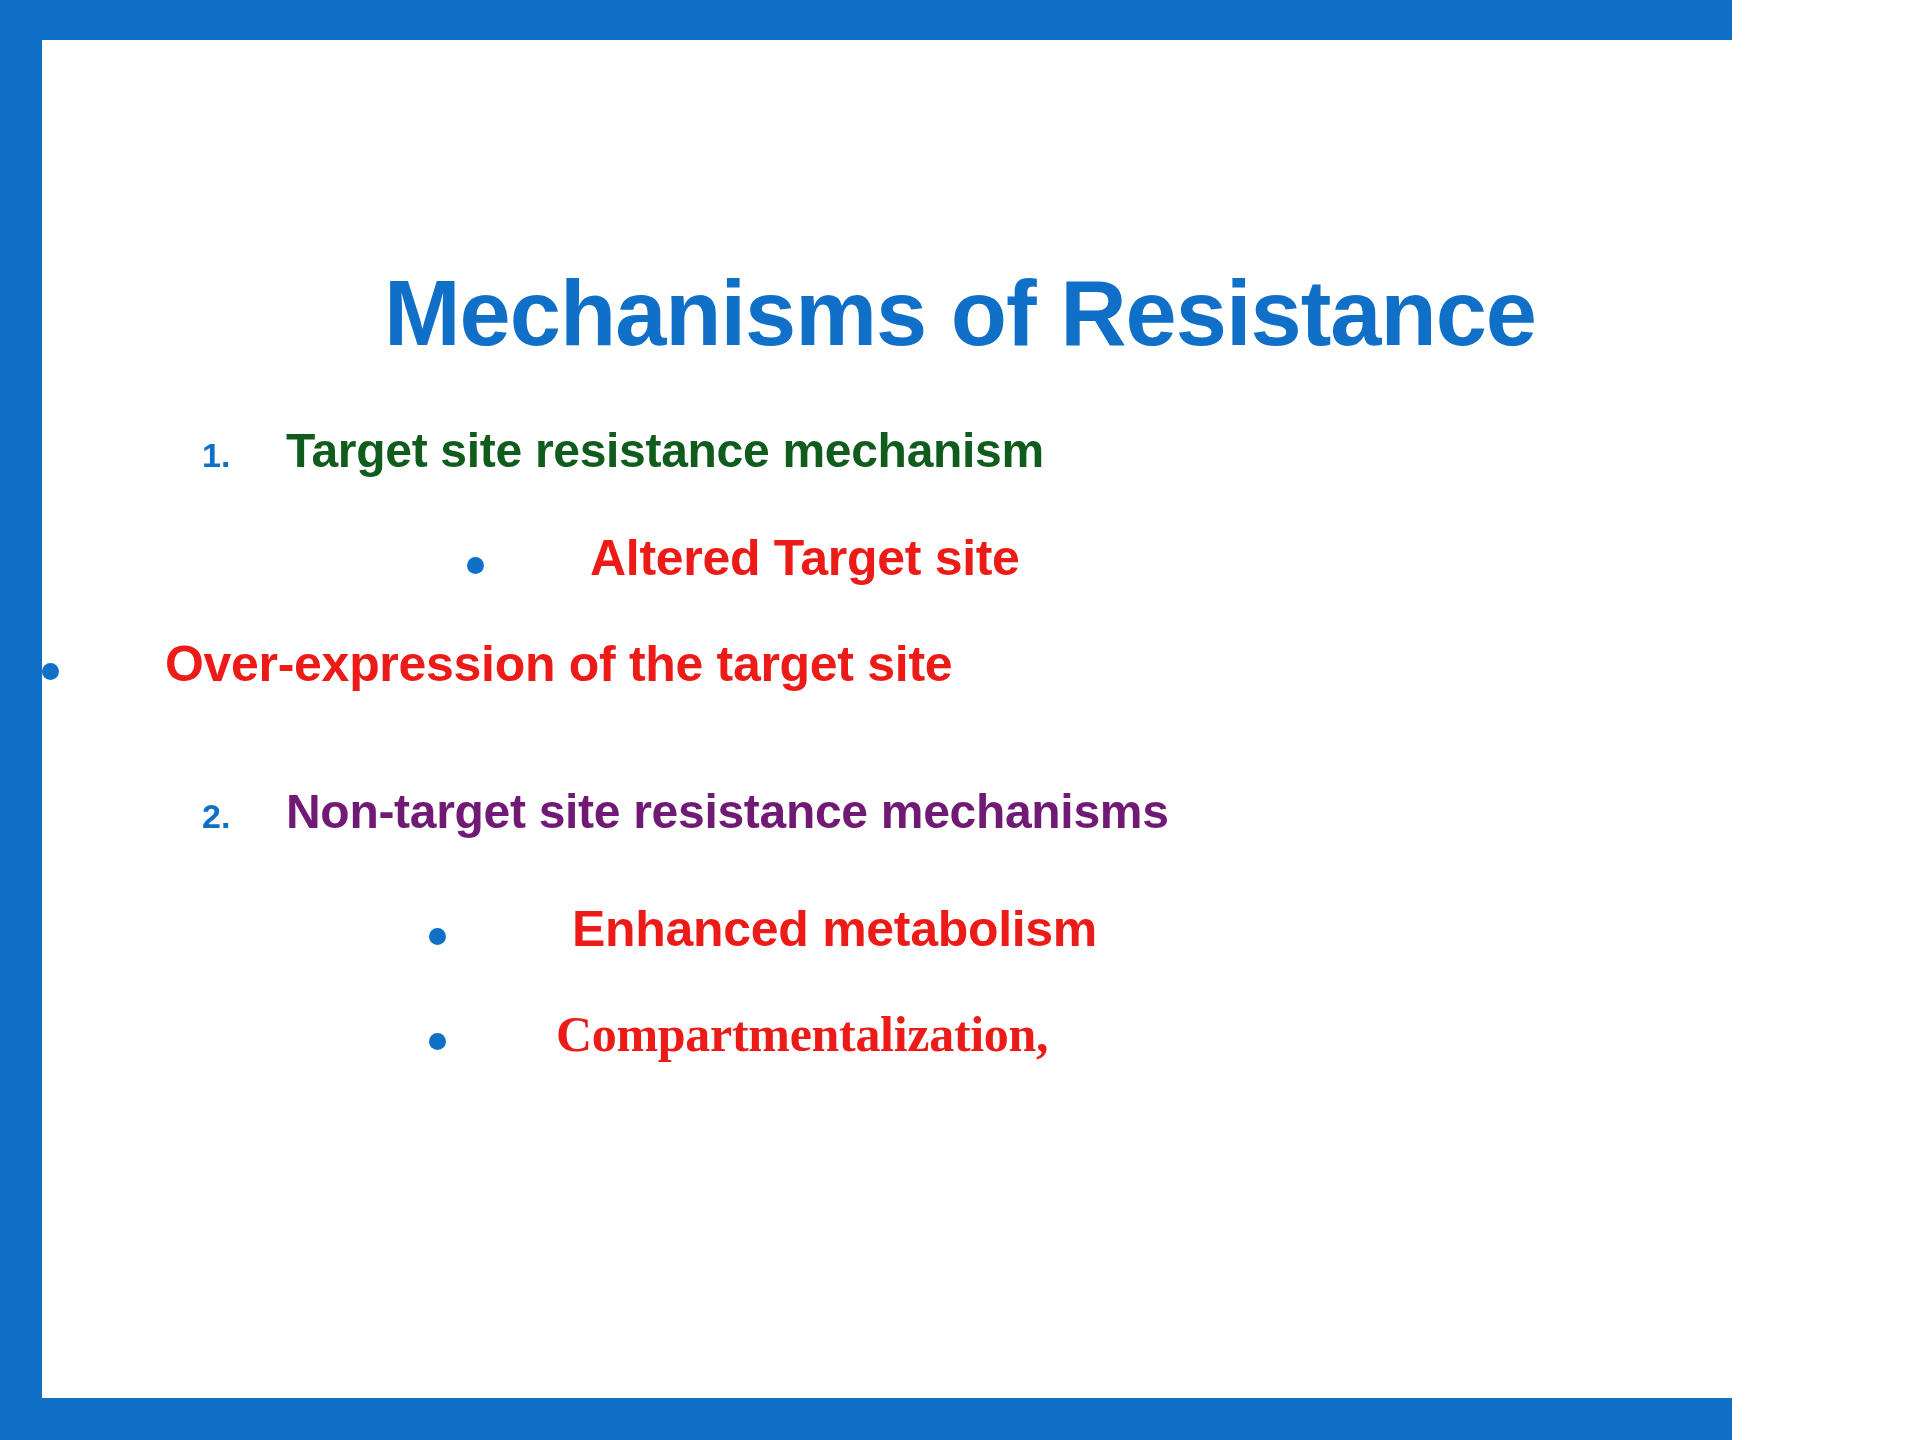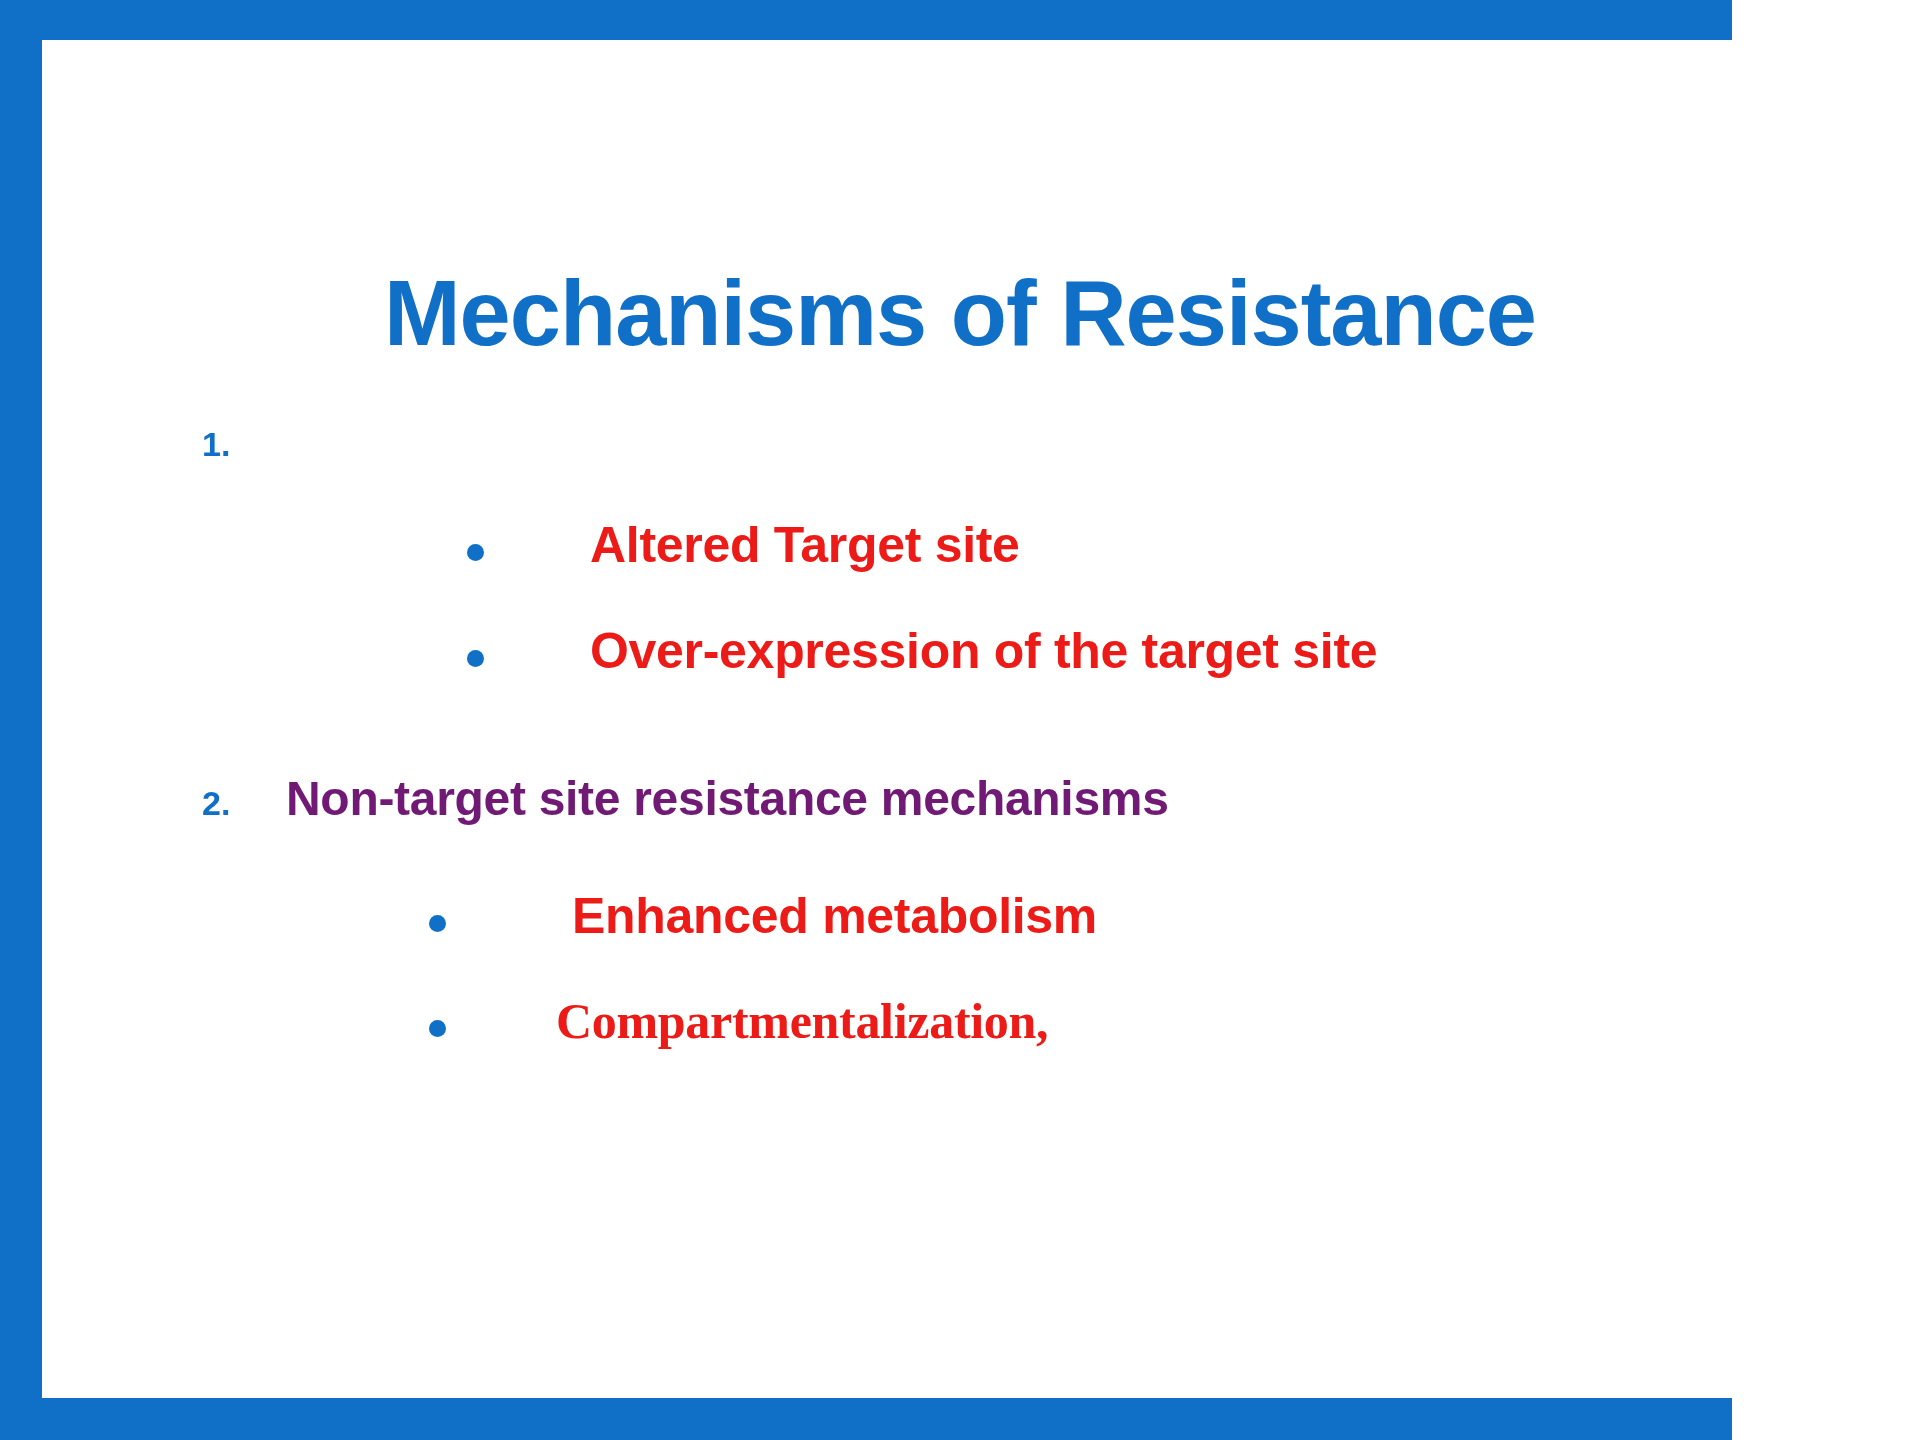--- a/index.html
+++ b/index.html
@@ -115,21 +115,21 @@
   }
   .subitem-text .line2 {
     display: block;
     padding-left: 16px;
   }
 
   
   #sec1-head      { margin-top: 0px; }
   #sec1-sub1      { margin-top: 52px; padding-left: 425px; }
   #sec1-sub1 .subitem-text { margin-left: 58px; }
-  #sec1-sub2      { margin-top: 47px; padding-left: 425px; }
+  #sec1-sub2      { margin-top: 47px; }
   #sec1-sub2 .subitem-text { margin-left: 58px; }
 
   #sec2-head      { margin-top: 92px; }
   #sec2-sub1      { margin-top: 62px; padding-left: 387px; }
   #sec2-sub1 .subitem-text { margin-left: 78px; }
   #sec2-sub2      { margin-top: 46px; padding-left: 387px; }
   #sec2-sub2 .subitem-text { margin-left: 62px; font-family: Liberation Serif, serif; }
 </style>
 </head>
 <body>
@@ -139,20 +139,21 @@
 
     <div id="title-block">
       <h1 id="slide-title">Mechanisms of Resistance</h1>
     </div>
 
     <div id="body-list">
 
       <div class="section">
         <div id="sec1-head" class="section-head">
           <span class="section-number">1.</span>
+          <span class="section-title dark">Target site resistance mechanism</span>
         </div>
 
         <div id="sec1-sub1" class="subitem">
           <span class="bullet-dot"></span>
           <span class="subitem-text">Altered Target site</span>
         </div>
 
         <div id="sec1-sub2" class="subitem">
           <span class="bullet-dot"></span>
           <span class="subitem-text">Over-expression of the target site</span>

